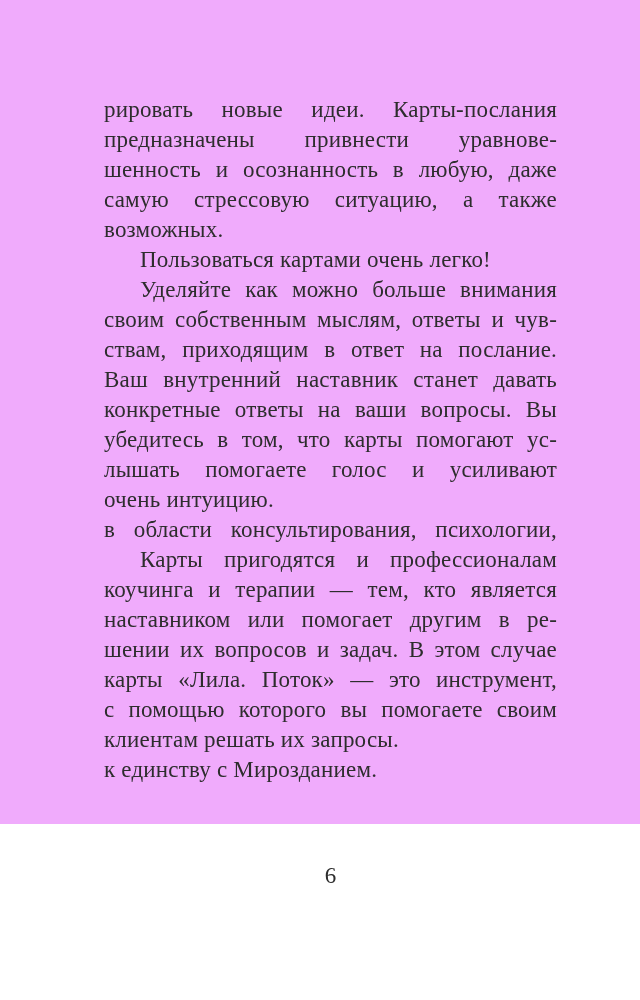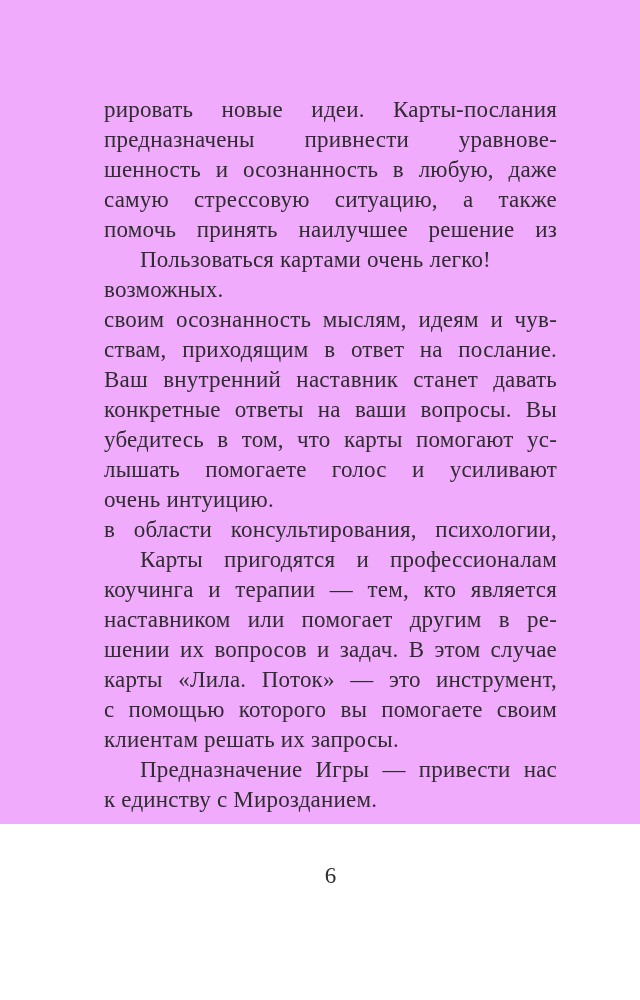--- a/index.html
+++ b/index.html
@@ -62,35 +62,34 @@
 </style>
 </head>
 <body>
 
 <div class="book-page">
   <div class="text-block" id="text-block">
       <div class="line">рировать новые идеи. Карты-послания</div>
       <div class="line">предназначены привнести уравнове-</div>
       <div class="line">шенность и осознанность в любую, даже</div>
       <div class="line">самую стрессовую ситуацию, а также</div>
-      <div class="line">помочь принять наилучшее решение из</div>
+      <div class="line last">возможных.</div>
       <div class="line last indent">Пользоваться картами очень легко!</div>
-      <div class="line last">возможных.</div>
-      <div class="line">своим осознанность мыслям, идеям и чув-</div>
+      <div class="line indent">Уделяйте как можно больше внимания</div>
+      <div class="line">своим собственным мыслям, ответы и чув-</div>
       <div class="line">ствам, приходящим в ответ на послание.</div>
       <div class="line">Ваш внутренний наставник станет давать</div>
       <div class="line">конкретные ответы на ваши вопросы. Вы</div>
       <div class="line">убедитесь в том, что карты помогают ус-</div>
       <div class="line">лышать помогаете голос и усиливают</div>
       <div class="line last">очень интуицию.</div>
       <div class="line">в области консультирования, психологии,</div>
       <div class="line indent">Карты пригодятся и профессионалам</div>
       <div class="line">коучинга и терапии — тем, кто является</div>
       <div class="line">наставником или помогает другим в ре-</div>
       <div class="line">шении их вопросов и задач. В этом случае</div>
       <div class="line">карты «Лила. Поток» — это инструмент,</div>
       <div class="line">с помощью которого вы помогаете своим</div>
       <div class="line last">клиентам решать их запросы.</div>
-      <div class="line indent">Предназначение Игры — привести нас</div>
       <div class="line last">к единству с Мирозданием.</div>
     </div>
   <div class="page-number">6</div>
 </div>
 
 </body></html>

